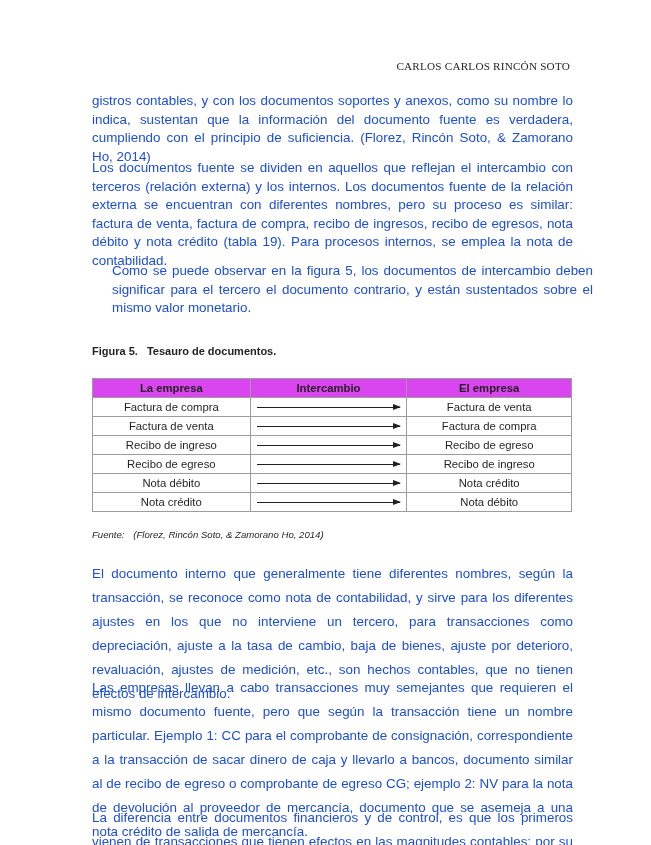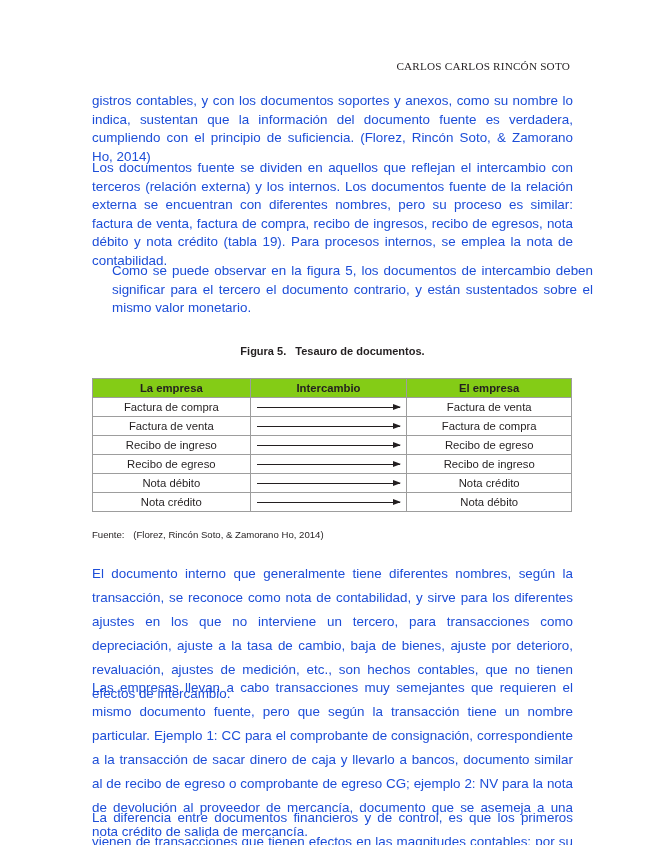--- a/index.html
+++ b/index.html
@@ -1,30 +1,30 @@
 <!DOCTYPE html>
 <html><head>
 <meta charset="utf-8">
 <style>
   html, body { margin: 0; padding: 0; background: #ffffff; }
   body { width: 651px; height: 845px; position: relative; overflow: hidden; font-family: "Liberation Sans", "DejaVu Sans", sans-serif; color: #231f20; }
   .running-head { position: absolute; top: 60px; right: 81px; font-family: "Liberation Serif", "DejaVu Serif", serif; font-size: 11.2px; letter-spacing: 0.2px; color: #231f20; }
   .para { position: absolute; left: 92px; width: 481px; font-size: 13.4px; line-height: 18.6px; text-align: justify; color: #1d4ed8; margin: 0; }
   .para-body-lg { line-height: 24px; }
-  .fig-title { position: absolute; top: 345px; left: 92px; width: 481px; text-align: center; font-size: 11px; font-weight: bold; color: #231f20; }
+  .fig-title { position: absolute; top: 345px; left: 92px; width: 481px; text-align: left; font-size: 11px; font-weight: bold; color: #231f20; }
   .fig-title .num { margin-right: 6px; }
   table.thes { position: absolute; top: 378px; left: 92px; width: 480px; border-collapse: collapse; font-size: 11.3px; }
   table.thes th, table.thes td { border: 1px solid #9d9d9d; height: 18px; padding: 0; text-align: center; color: #231f20; }
-  table.thes th { background: #84cc16; font-weight: bold; }
+  table.thes th { background: #d946ef; font-weight: bold; }
   table.thes col.c1 { width: 158px; }
   table.thes col.c2 { width: 157px; }
   table.thes col.c3 { width: 165px; }
   .arrow { position: relative; display: block; height: 1px; background: #231f20; margin: 0 6px 0 6px; }
   .arrow::after { content: ""; position: absolute; right: -1px; top: -3px; border-left: 8px solid #231f20; border-top: 3.5px solid transparent; border-bottom: 3.5px solid transparent; }
-  .source { position: absolute; top: 529px; left: 92px; font-size: 9.6px; color: #231f20; }
+  .source { position: absolute; top: 529px; left: 92px; font-size: 9.6px; font-style: italic; color: #231f20; }
   .source .lbl { margin-right: 6px; }
 </style>
 </head>
 <body>
 
 <div class="running-head">CARLOS CARLOS RINCÓN SOTO</div>
 
 <p class="para" style="top:92px;">gistros contables, y con los documentos soportes y anexos, como su nombre lo indica, sustentan que la información del documento fuente es verdadera, cumpliendo con el principio de suficiencia. (Florez, Rincón Soto, &amp; Zamorano Ho, 2014)</p>
 <p class="para" style="top:159px;">Los documentos fuente se dividen en aquellos que reflejan el intercambio con terceros (relación externa) y los internos. Los documentos fuente de la relación externa se encuentran con diferentes nombres, pero su proceso es similar: factura de venta, factura de compra, recibo de ingresos, recibo de egresos, nota débito y nota crédito (tabla 19). Para procesos internos, se emplea la nota de contabilidad.</p>
 <p class="para" style="top:262px;margin-left:20px;">Como se puede observar en la figura 5, los documentos de intercambio deben significar para el tercero el documento contrario, y están sustentados sobre el mismo valor monetario.</p>

